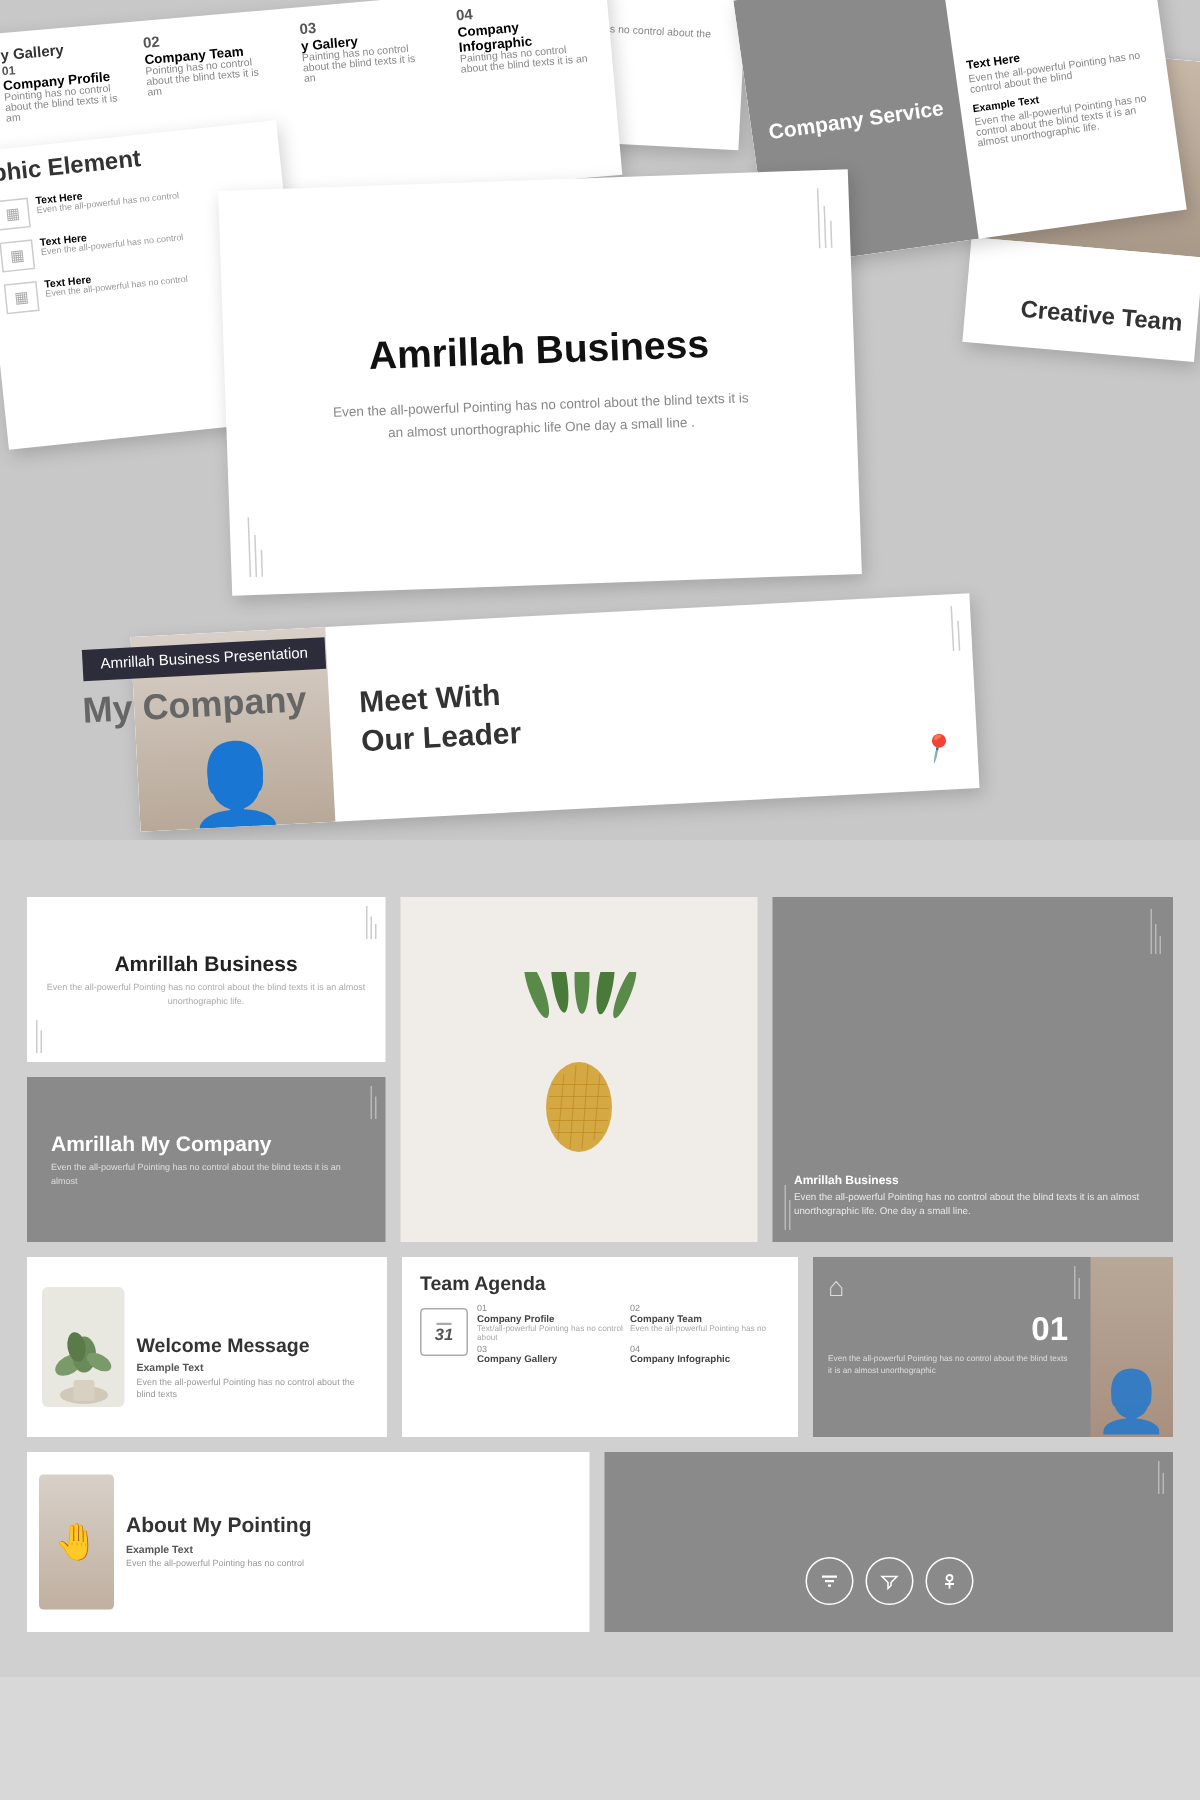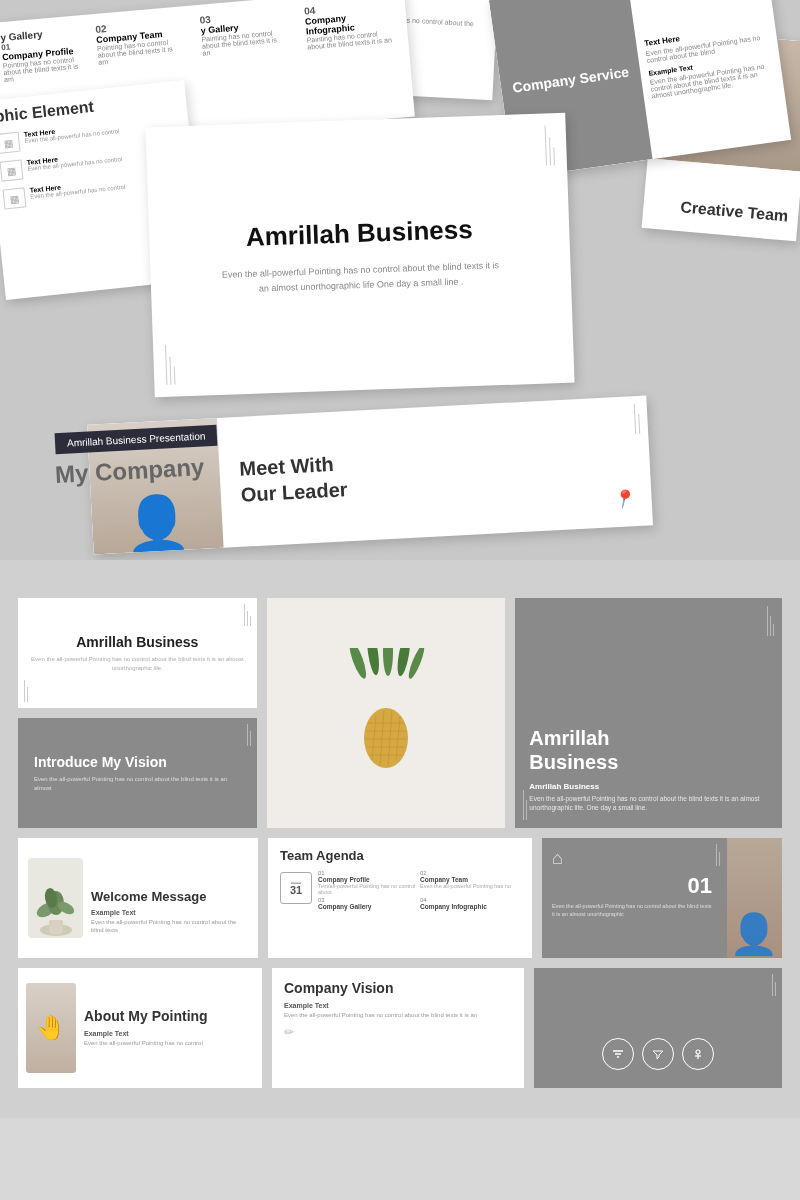--- a/index.html
+++ b/index.html
@@ -224,21 +224,21 @@
         <div style="font-size:14px; font-weight:bold; color:#222; margin-bottom:5px; text-align:center;">Amrillah Business</div>
         <div style="font-size:6px; color:#aaa; text-align:center; line-height:1.4;">Even the all-powerful Pointing has no control about the blind texts it is an almost unorthographic life.</div>
 
         <div style="position:absolute; bottom:6px; left:6px; display:flex; gap:2px; align-items:flex-end;">
           <div style="width:1px; height:22px; background:#ccc;"></div>
           <div style="width:1px; height:15px; background:#ccc;"></div>
         </div>
       </div>
 
       <div class="mini-slide gray-bg" style="min-height:110px; padding:14px 16px; display:flex; flex-direction:column; justify-content:center; position:relative;">
-        <div style="font-size:14px; font-weight:bold; color:white; margin-bottom:5px;">Introduce My Vision</div>
+        <div style="font-size:14px; font-weight:bold; color:white; margin-bottom:5px;">Amrillah My Company</div>
         <div style="font-size:6px; color:rgba(255,255,255,0.7); line-height:1.4;">Even the all-powerful Pointing has no control about the blind texts it is an almost</div>
         <div style="position:absolute; top:6px; right:6px; display:flex; gap:2px; align-items:flex-end;">
           <div style="width:1px; height:22px; background:rgba(255,255,255,0.4);"></div>
           <div style="width:1px; height:15px; background:rgba(255,255,255,0.4);"></div>
         </div>
       </div>
     </div>
 
     <div class="mini-slide" style="flex:1; min-height:230px; background:#f0ede8; display:flex; align-items:center; justify-content:center;">
 
@@ -269,21 +269,20 @@
     <div class="mini-slide gray-bg" style="flex:1; min-height:230px; padding:16px 14px; display:flex; flex-direction:column; justify-content:flex-end; position:relative;">
       <div style="position:absolute; top:8px; right:8px; display:flex; gap:2px; align-items:flex-end;">
         <div style="width:1px; height:30px; background:rgba(255,255,255,0.4);"></div>
         <div style="width:1px; height:20px; background:rgba(255,255,255,0.4);"></div>
         <div style="width:1px; height:12px; background:rgba(255,255,255,0.4);"></div>
       </div>
       <div style="position:absolute; bottom:8px; left:8px; display:flex; gap:2px; align-items:flex-end;">
         <div style="width:1px; height:30px; background:rgba(255,255,255,0.4);"></div>
         <div style="width:1px; height:20px; background:rgba(255,255,255,0.4);"></div>
       </div>
-      <div style="font-size:20px; font-weight:900; color:white; line-height:1.2; margin-bottom:8px;">Amrillah<br>Business</div>
       <div style="font-size:8px; font-weight:bold; color:white; margin-bottom:3px;">Amrillah
 Business</div>
       <div style="font-size:6.5px; color:rgba(255,255,255,0.8); line-height:1.4;">Even the all-powerful Pointing has no control about the blind texts it is an almost unorthographic life. One day a small line.</div>
     </div>
   </div>
 
   <div class="row-flex">
 
     <div class="mini-slide" style="flex:1.1; min-height:120px; display:flex; align-items:center; padding:10px; gap:8px;">
 
@@ -307,21 +306,21 @@
       </div>
     </div>
 
     <div class="mini-slide" style="flex:1.2; min-height:120px; padding:10px 12px;">
       <div style="font-size:13px; font-weight:bold; color:#333; margin-bottom:6px; line-height:1.2;">Team
 Agenda</div>
       <div style="display:flex; gap:6px;">
 
         <div style="width:32px; height:32px; border:1.5px solid #aaa; border-radius:3px; display:flex; flex-direction:column; align-items:center; justify-content:center; flex-shrink:0; margin-top:2px;">
           <div style="font-size:5px; color:#aaa; line-height:1;">▬▬</div>
-          <div style="font-size:11px; font-weight:bold; color:#555; line-height:1;">31</div>
+          <div style="font-size:11px; font-weight:bold; color:#555; line-height:1;font-style:italic;">31</div>
         </div>
         <div style="flex:1; display:grid; grid-template-columns:1fr 1fr; gap:2px;">
           <div>
             <div style="font-size:6px; color:#888;">01</div>
             <div style="font-size:6.5px; font-weight:bold; color:#444;">Company Profile</div>
             <div style="font-size:5.5px; color:#aaa;">Text/all-powerful Pointing has no control about</div>
           </div>
           <div>
             <div style="font-size:6px; color:#888;">02</div>
             <div style="font-size:6.5px; font-weight:bold; color:#444;">Company Team</div>
@@ -362,28 +361,20 @@
 
       <div style="width:50px; height:90px; background:linear-gradient(180deg, #d8d0c8 0%, #c0b0a0 100%); flex-shrink:0; border-radius:3px; display:flex; align-items:center; justify-content:center; font-size:24px;">🤚</div>
       <div style="flex:1;">
         <div style="font-size:14px; font-weight:bold; color:#333; line-height:1.2; margin-bottom:5px;">About
 My Pointing</div>
         <div style="font-size:7px; font-weight:bold; color:#555; margin-bottom:2px;">Example Text</div>
         <div style="font-size:6px; color:#999; line-height:1.4;">Even the all-powerful Pointing has no control</div>
       </div>
     </div>
 
-    <div class="mini-slide" style="flex:1; min-height:120px; padding:12px;">
-      <div style="font-size:14px; font-weight:bold; color:#333; line-height:1.2; margin-bottom:5px;">Company
-Vision</div>
-      <div style="font-size:7px; font-weight:bold; color:#555; margin-bottom:2px;">Example Text</div>
-      <div style="font-size:6px; color:#999; line-height:1.4;">Even the all-powerful Pointing has no control about the blind texts it is an</div>
-
-      <div style="margin-top:6px; font-size:12px; color:#bbb;">✏</div>
-    </div>
 
     <div class="mini-slide gray-bg" style="flex:1; min-height:120px; display:flex; flex-direction:column; padding:10px;">
 
       <div style="position:absolute; top:6px; right:6px; display:flex; gap:2px; align-items:flex-end;">
         <div style="width:1px; height:22px; background:rgba(255,255,255,0.4);"></div>
         <div style="width:1px; height:14px; background:rgba(255,255,255,0.4);"></div>
       </div>
       <div style="flex:1;"></div>
 
       <div style="display:flex; gap:8px; justify-content:center; align-items:center;">

